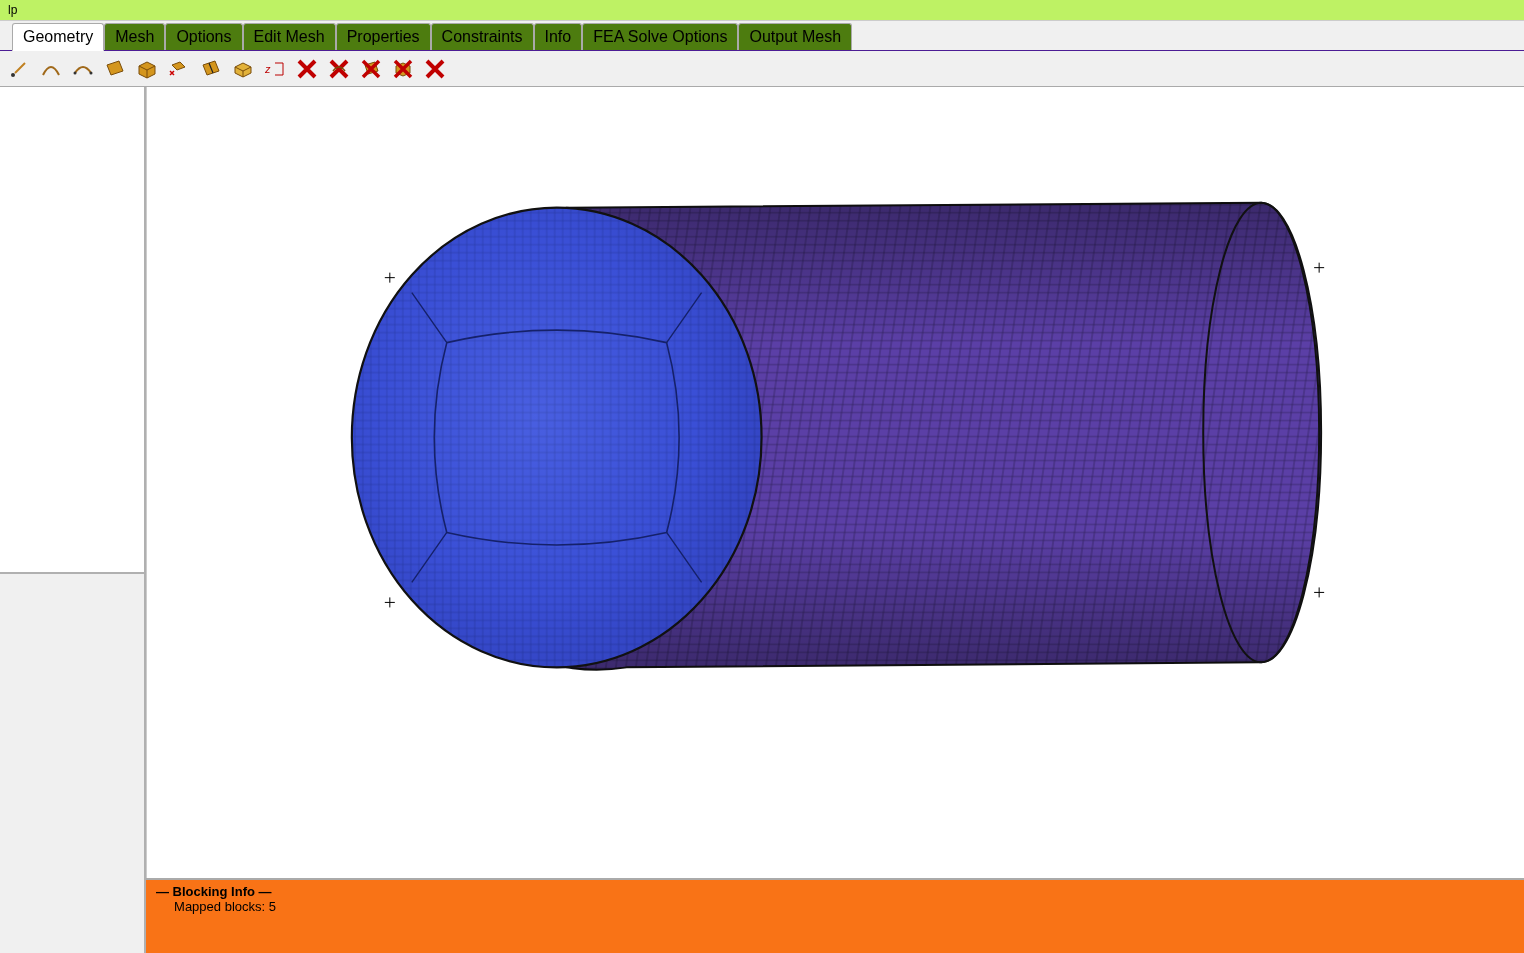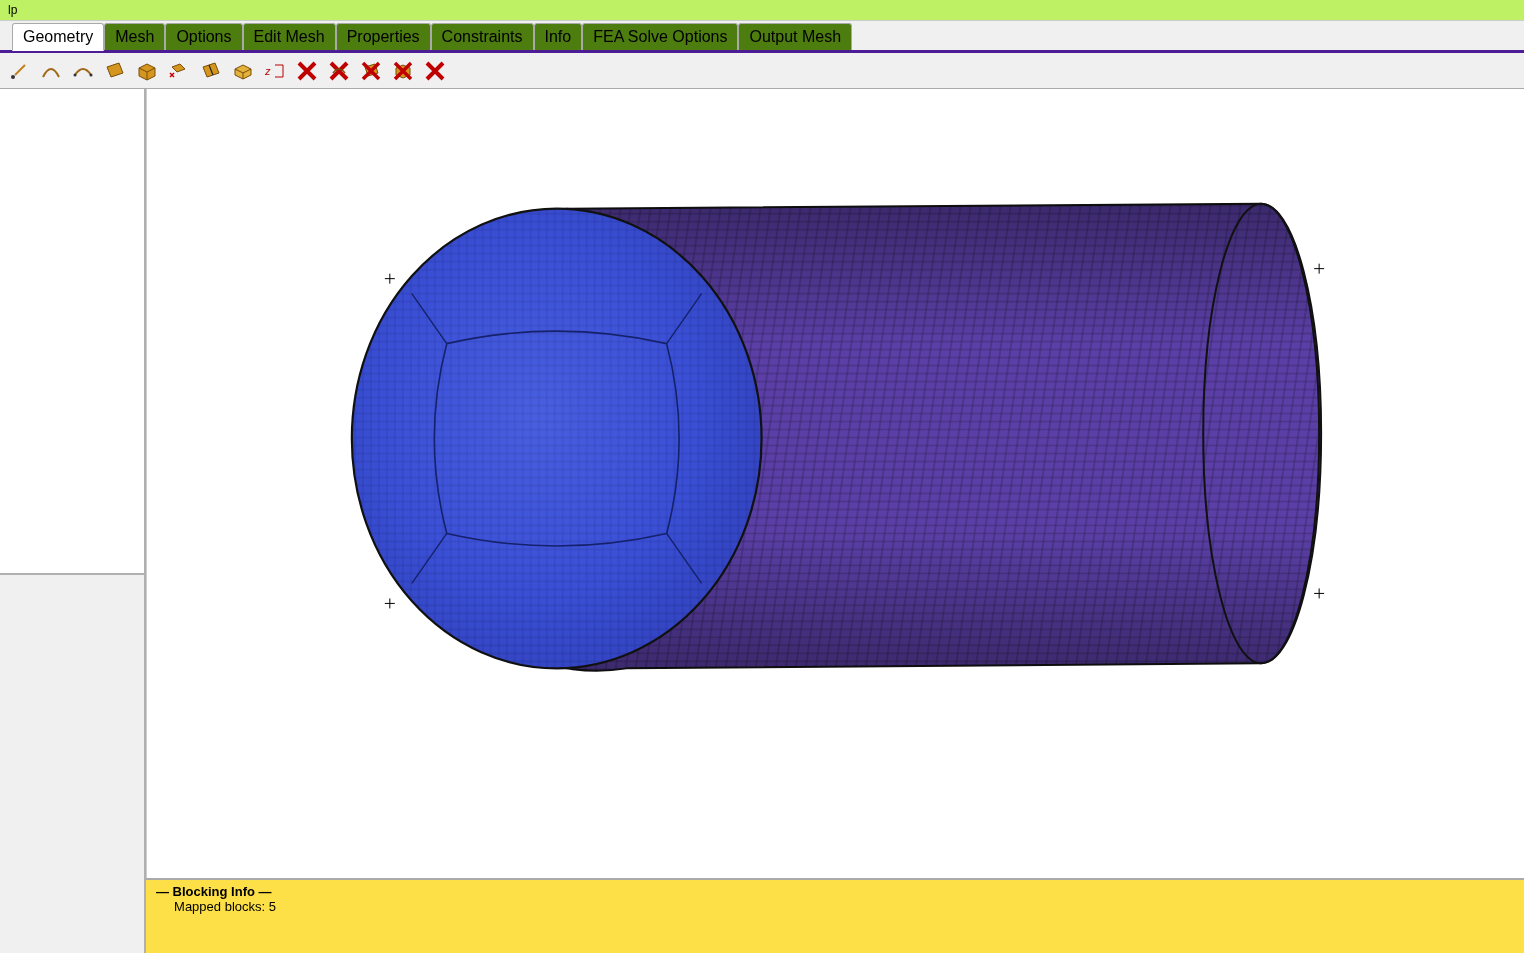--- a/index.html
+++ b/index.html
@@ -19,21 +19,21 @@
     padding: 2px 4px;
     font-size: 12px;
     border-bottom: 1px solid #ccc;
   }
   .menubar-item {
     display: inline-block;
     padding: 1px 4px;
   }
   .tabs-row {
     background: #f0f0f0;
-    border-bottom: 3px solid #4c1d95;
+    border-bottom: 1px solid #4c1d95;
     display: flex;
     align-items: center;
     padding-top: 2px;
     padding-left: 12px;
   }
   .tab {
     padding: 4px 10px;
     border: 1px solid #aaa;
     border-bottom: none;
     background: #4d7c0f;
@@ -100,21 +100,21 @@
     overflow: hidden;
     border-left: 1px solid #ccc;
   }
   .viewport svg {
     width: 100%;
     height: 100%;
     display: block;
   }
   .log-panel {
     height: 75px;
-    background: #fde047;
+    background: #f97316;
     border-top: 2px solid #aaa;
     padding: 4px 10px;
     font-size: 13px;
     font-family: Arial, sans-serif;
     overflow: auto;
   }
   .log-panel .hdr { font-weight: bold; }
   .log-panel .line { white-space: pre; }
 </style>
 </head>

